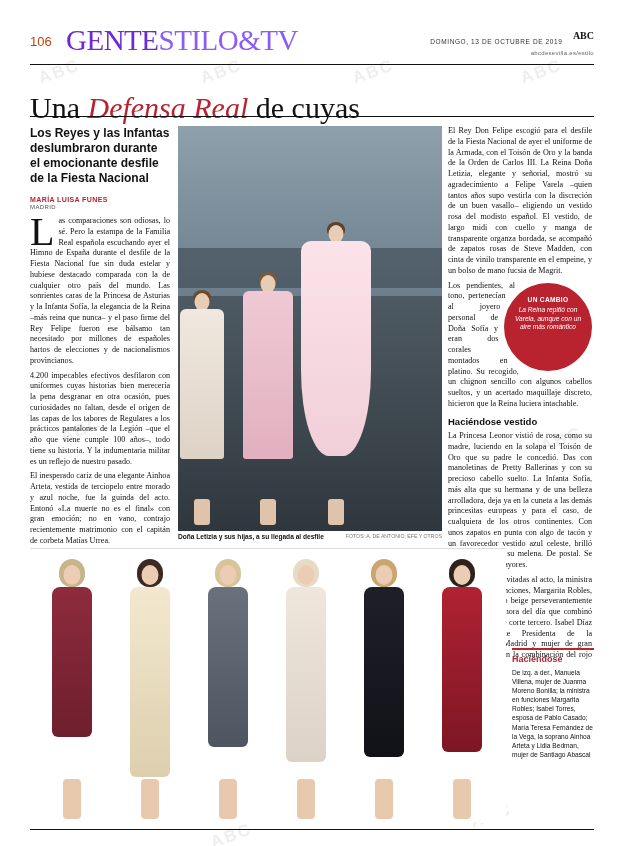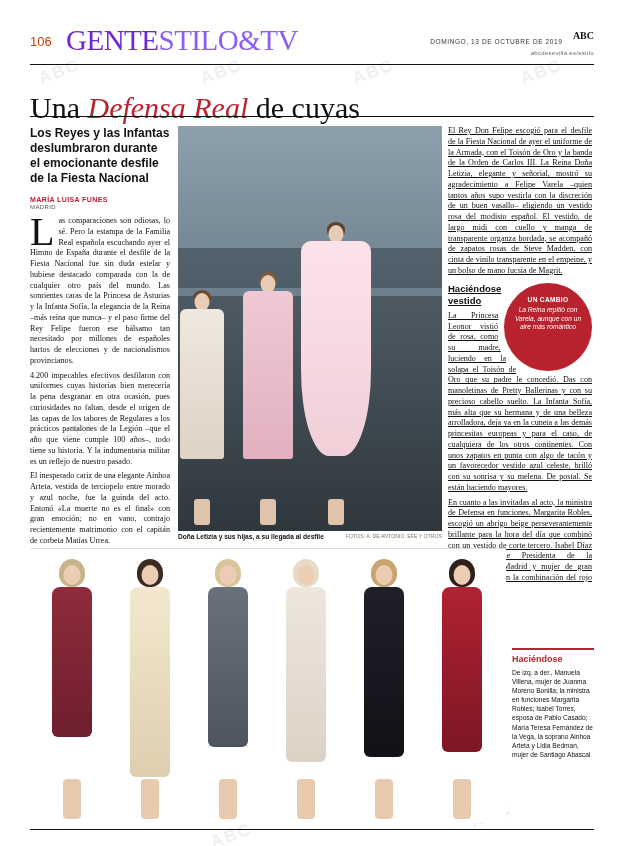--- a/index.html
+++ b/index.html
@@ -95,21 +95,21 @@
   .headline .it { font-style: italic; color: #b8232f; }
   .rule-head {
     position: absolute;
     left: 30px; right: 26px; top: 116px;
     border-top: 1px solid #111;
   }
 
   
   .col { position: absolute; }
   .col1 { left: 30px; top: 126px; width: 140px; }
-  .col3 { left: 448px; top: 126px; width: 144px; text-decoration: underline; }
+  .col3 { left: 448px; top: 126px; width: 144px; }
 
   .subhead {
     font-family: "Liberation Sans", sans-serif;
     font-weight: bold;
     font-size: 12px;
     line-height: 1.25;
     margin: 0 0 10px 0;
     color: #111;
   }
   .byline {
@@ -351,20 +351,21 @@
   <div class="photo-cap">Doña Letizia y sus hijas, a su llegada al desfile</div>
   <div class="photo-credit">FOTOS: A. DE ANTONIO, EFE Y OTROS</div>
 
   <div class="col col3">
     <div class="body">
       <p>El Rey Don Felipe escogió para el desfile de la Fiesta Nacional de ayer el uniforme de la Armada, con el Toisón de Oro y la banda de la Orden de Carlos III. La Reina Doña Letizia, elegante y señorial, mostró su agradecimiento a Felipe Varela –quien tantos años supo vestirla con la discreción de un buen vasallo– eligiendo un vestido rosa del modisto español. El vestido, de largo midi con cuello y manga de transparente organza bordada, se acompañó de zapatos rosas de Steve Madden, con cinta de vinilo transparente en el empeine, y un bolso de mano fucsia de Magrit.</p>
       <div class="badge">
         <div class="b-t">UN CAMBIO</div>
         <div class="b-b">La Reina repitió con Varela, aunque con un aire más romántico</div>
       </div>
+      <p>Los pendientes, al tono, pertenecían al joyero personal de Doña Sofía y eran dos corales montados en platino. Su recogido, un chignon sencillo con algunos cabellos sueltos, y un acertado maquillaje discreto, hicieron que la Reina luciera intachable.</p>
       <div class="secthead">Haciéndose vestido</div>
       <p>La Princesa Leonor vistió de rosa, como su madre, luciendo en la solapa el Toisón de Oro que su padre le concedió. Das con manoletinas de Pretty Ballerinas y con su precioso cabello suelto. La Infanta Sofía, más alta que su hermana y de una belleza arrolladora, deja ya en la cuneta a las demás princesitas europeas y para el caso, de cualquiera de los otros continentes. Con unos zapatos en punta con algo de tacón y un favorecedor vestido azul celeste, brilló con su sonrisa y su melena. De postal. Se están haciendo mayores.</p>
       <p>En cuanto a las invitadas al acto, la ministra de Defensa en funciones, Margarita Robles, escogió un abrigo beige perseverantemente brillante para la hora del día que combinó con un vestido de corte tercero. Isabel Díaz Ayuso, flamante Presidenta de la Comunidad de Madrid y mujer de gran belleza, acertó con la combinación del rojo y el blan-</p>
     </div>
   </div>
 
   <div class="strip">
     <div class="lady l1">
         <div class="lhair"></div>
         <div class="lface"></div>

